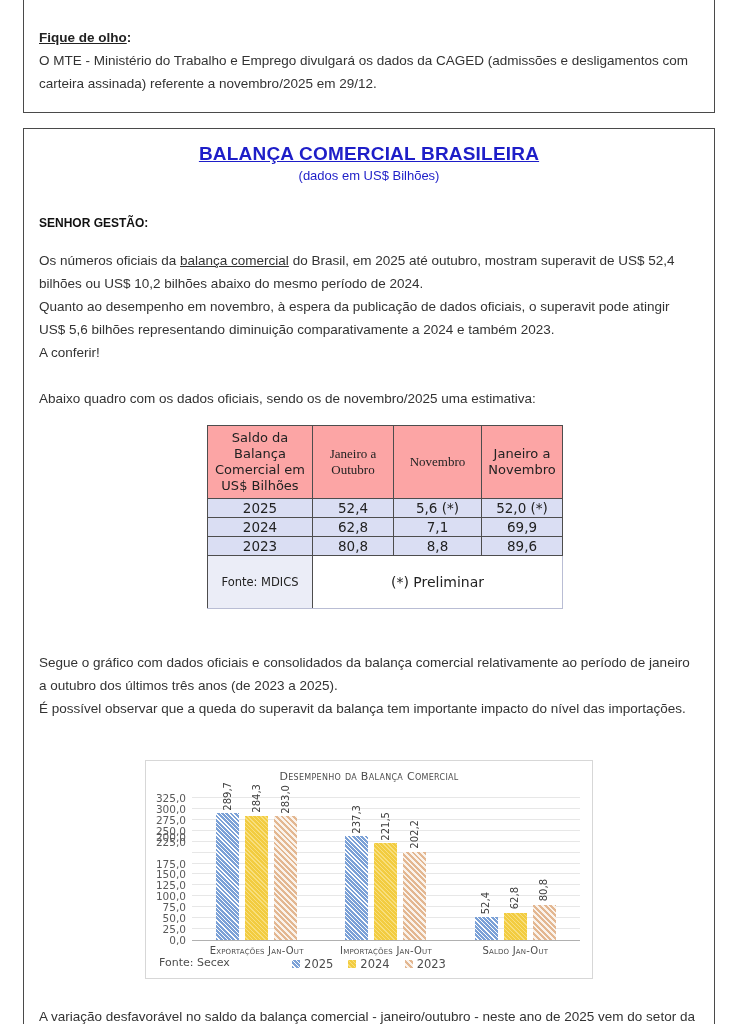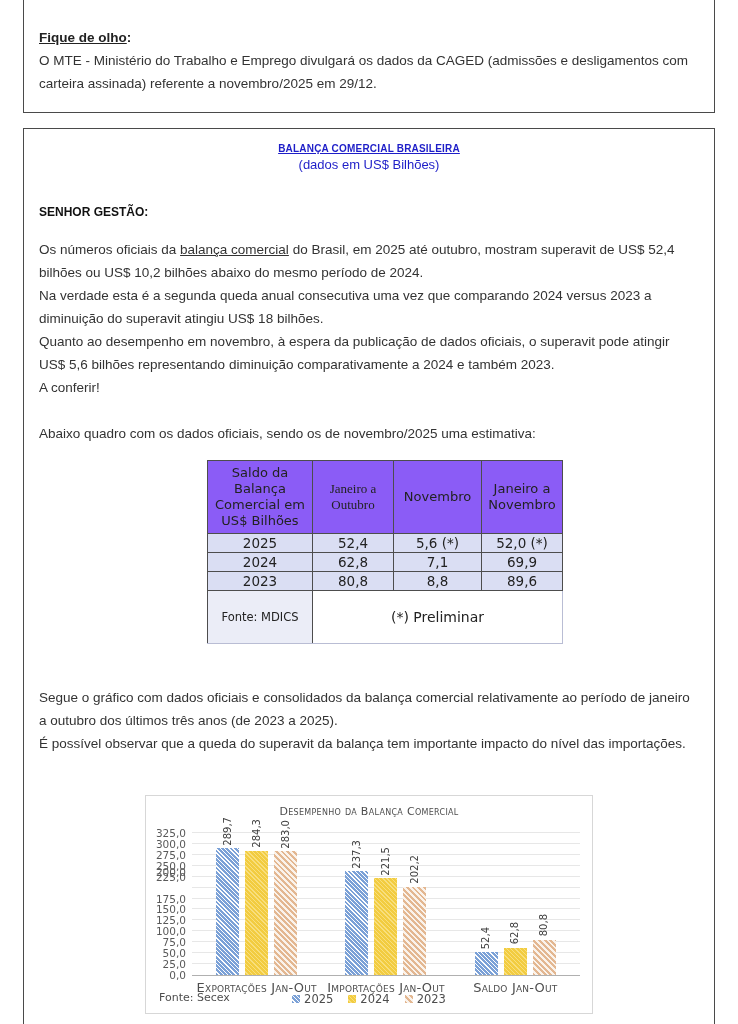--- a/index.html
+++ b/index.html
@@ -9,51 +9,51 @@
     color:#333;position:relative;
   }
   .frame{position:absolute;left:23px;width:692px;border:1.5px solid #4a4a4a;box-sizing:border-box;background:#fff;}
   .frame.top{top:0;height:113px;border-top:none;}
   .frame.main{top:128px;height:896px;border-bottom:none;}
   .pad{padding:0 15px;}
   .bold{font-weight:bold;}
   .u{text-decoration:underline;}
   p,.para{font-size:13.5px;line-height:23px;margin:0;color:#333;}
   .notice-head{margin-top:26px;font-size:13.5px;line-height:23px;color:#222;}
-  .rtitle{margin-top:14px;text-align:center;font-size:10px;font-weight:bold;color:#1e1ec8;text-decoration:underline;letter-spacing:.2px;}
+  .rtitle{margin-top:14px;text-align:center;font-size:19px;font-weight:bold;color:#1e1ec8;text-decoration:underline;letter-spacing:.2px;}
   .rsub{margin-top:3px;text-align:center;font-size:13px;color:#1e1ec8;}
   .salut{margin-top:33px;font-size:12px;font-weight:bold;color:#111;}
   .intro{margin-top:19px;}
   .gap-top{margin-top:23px;}
   
   table.balance{border-collapse:collapse;margin:15px 0 0 168px;font-family:"DejaVu Sans",sans-serif;}
   table.balance th,table.balance td{border:1px solid #4d4d4d;text-align:center;}
-  table.balance th{background:#8b5cf6;font-size:13px;font-weight:normal;line-height:16px;height:68px;padding:2px 3px;color:#222;}
+  table.balance th{background:#fca5a5;font-size:13px;font-weight:normal;line-height:16px;height:68px;padding:2px 3px;color:#222;}
   table.balance td{background:#dadef3;font-size:13.5px;padding:1px 2px;color:#222;}
-  table.balance .c0{width:98px;} .c1{width:74px;font-family:Liberation Serif, serif;} .c2{width:81px;} .c3{width:74px;}
+  table.balance .c0{width:98px;} .c1{width:74px;font-family:Liberation Serif, serif;} .c2{width:81px;font-family:Liberation Serif, serif;} .c3{width:74px;}
   table.balance tfoot td.src{background:#ebedf7;font-size:11.5px;border:1px solid #4d4d4d;border-bottom-color:#b9bdd4;padding:3px 6px;}
   table.balance tfoot td.note{background:#ffffff;font-size:14px;border:1px solid #b9bdd4;border-left-color:#4d4d4d;padding:18px;}
   .after-table{margin-top:42px;}
   
   .chart{position:relative;margin:40px 0 0 106px;width:448px;height:219px;border:1px solid #d7d7d7;
          font-family:"DejaVu Sans",sans-serif;color:#595959;background:#fff;box-sizing:border-box;}
   .ctitle{margin-top:9px;text-align:center;font-size:11px;font-variant:small-caps;letter-spacing:.3px;color:#4d4d4d;}
   .csub{text-align:center;font-size:11px;font-variant:small-caps;letter-spacing:.3px;color:#4d4d4d;}
   .ylab{position:absolute;left:4px;top:37px;width:36px;height:142px;}
   .ytick{position:absolute;right:0;font-size:10.5px;color:#595959;white-space:nowrap;}
   .plot{position:absolute;left:46px;right:12px;top:37px;height:142px;border-bottom:1px solid #b0b0b0;
         display:flex;align-items:flex-end;overflow:visible;}
   .gridline{position:absolute;left:0;right:0;height:1px;background:#e7e7e7;}
   .group{flex:1;position:relative;height:100%;display:flex;justify-content:center;align-items:flex-end;gap:6px;}
   .barwrap{position:relative;width:23px;height:100%;}
   .bar{position:absolute;bottom:0;left:0;right:0;}
   .vlabel{position:absolute;left:calc(50% - 7px);writing-mode:vertical-rl;transform:rotate(180deg);
           font-size:10px;color:#404040;white-space:nowrap;line-height:13px;}
   .cats{position:absolute;left:46px;right:12px;top:184px;display:flex;}
-  .cat{flex:1;text-align:center;font-size:13px;font-variant:small-caps;letter-spacing:.2px;color:#4d4d4d;}
+  .cat{flex:1;text-align:center;font-size:10px;font-variant:small-caps;letter-spacing:.2px;color:#4d4d4d;}
   .legend{position:absolute;left:0;right:0;bottom:7px;display:flex;justify-content:center;gap:15px;}
   .legitem{display:flex;align-items:center;gap:4px;font-size:11.5px;color:#4d4d4d;}
   .swatch{width:8px;height:8px;display:inline-block;}
   .source{position:absolute;left:13px;bottom:9px;font-size:11px;color:#4d4d4d;}
   
   .sv0{background:repeating-linear-gradient(45deg,#7ba1d7 0,#7ba1d7 2px,#fdfdfd 2px,#fdfdfd 3px);}
   .sv1{background:repeating-linear-gradient(45deg,#f2cc40 0,#f2cc40 2px,#f8df7e 2px,#f8df7e 3px);}
   .sv2{background:repeating-linear-gradient(45deg,#e3b791 0,#e3b791 2px,#faf3ec 2px,#faf3ec 4px);}
   .closing{margin-top:26px;}
 </style>
@@ -69,21 +69,20 @@
 
 <div class="frame main">
   <div class="pad">
     <div class="rtitle">BALANÇA COMERCIAL BRASILEIRA</div>
     <div class="rsub">(dados em US$ Bilhões)</div>
 
     <div class="salut">SENHOR GESTÃO:</div>
 
     <div class="intro">
       <p><span>Os números oficiais da </span><span class="u">balança comercial</span><span> do Brasil, em 2025 até outubro, mostram superavit de US$ 52,4 bilhões ou US$ 10,2 bilhões abaixo do mesmo período de 2024.</span></p>
-      <p>Na verdade esta é a segunda queda anual consecutiva uma vez que comparando 2024 versus 2023 a diminuição do superavit atingiu US$ 18 bilhões.</p>
       <p>Quanto ao desempenho em novembro, à espera da publicação de dados oficiais, o superavit pode atingir US$ 5,6 bilhões representando diminuição comparativamente a 2024 e também 2023.</p>
       <p>A conferir!</p>
       <p class="gap-top">Abaixo quadro com os dados oficiais, sendo os de novembro/2025 uma estimativa:</p>
     </div>
 
     <table class="balance">
       <thead>
         <tr>
           <th class="c0">Saldo da Balança Comercial em US$ Bilhões</th>
           <th class="c1">Janeiro a Outubro</th>

